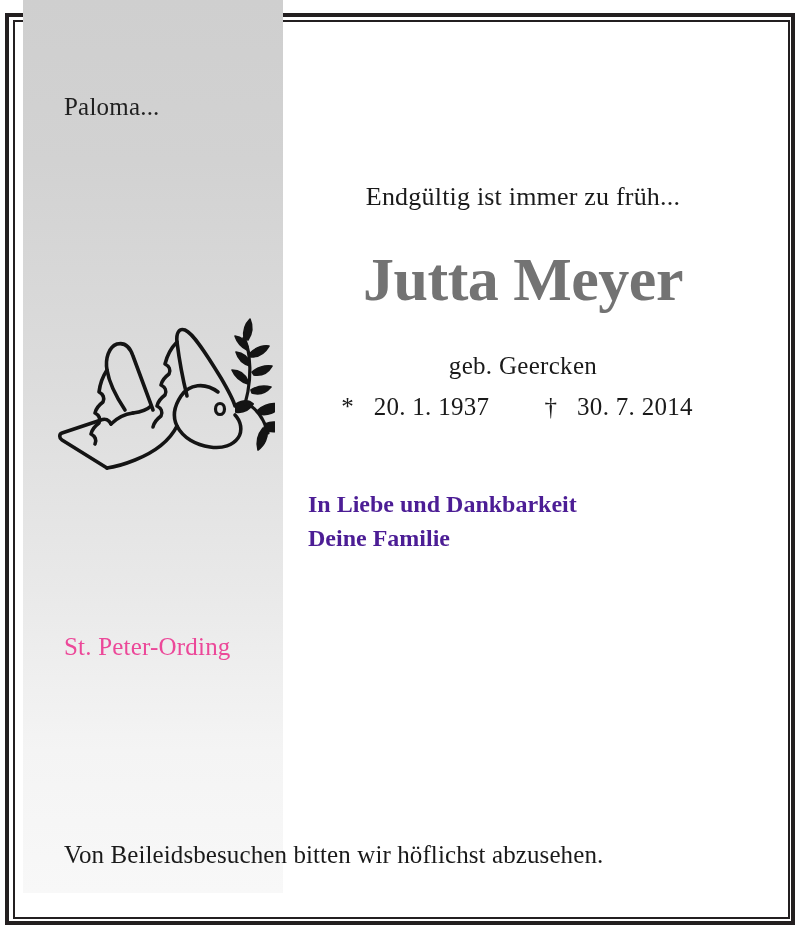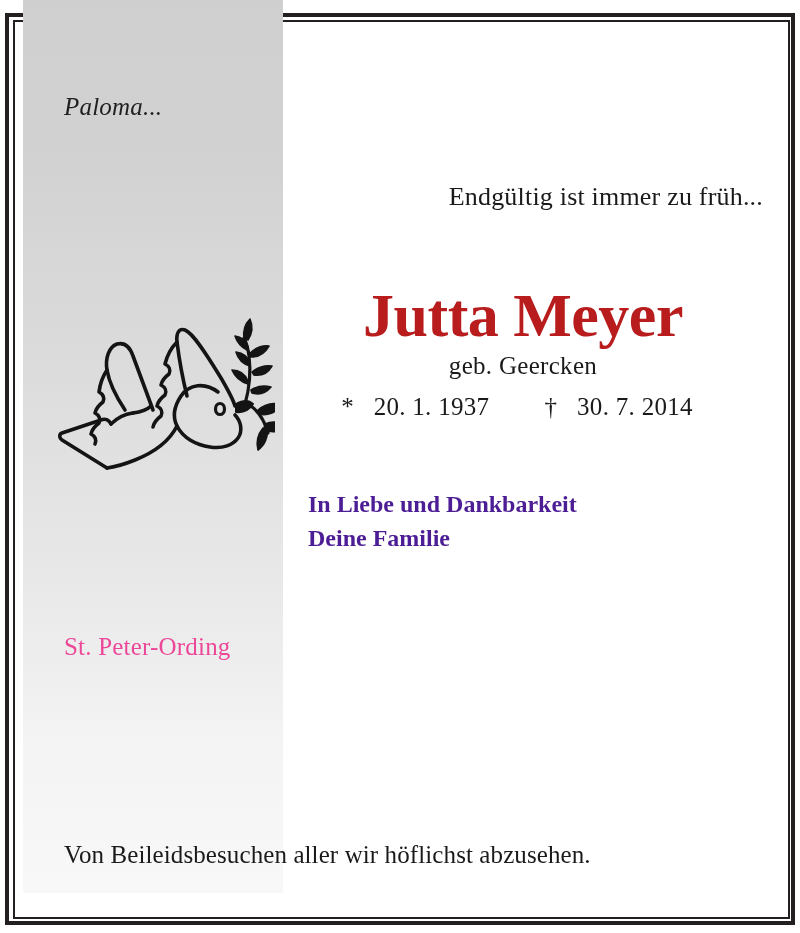--- a/index.html
+++ b/index.html
@@ -69,21 +69,20 @@
 
   
   .paloma {
     position: absolute;
     left: 64px;
     top: 93px;
     font-size: 25px;
     letter-spacing: 0.2px;
     color: #1f1f1f;
     white-space: nowrap;
-    font-style: italic;
   }
 
   .dove-wrap {
     position: absolute;
     left: 55px;
     top: 300px;
     width: 220px;
     height: 200px;
   }
   .dove-wrap svg { display: block; width: 220px; height: 200px; }
@@ -106,37 +105,36 @@
     text-align: center;
     font-size: 25px;
     letter-spacing: 0.4px;
   }
 
   .subtitle {
     position: absolute;
     left: 283px;
     top: 182px;
     width: 480px;
-    text-align: right;
+    text-align: center;
     font-size: 26px;
     letter-spacing: 0.2px;
   }
 
   .name {
     position: absolute;
     left: 283px;
     top: 248px;
     width: 480px;
     text-align: center;
     font-size: 62px;
     font-weight: bold;
     line-height: 1.0;
     letter-spacing: -0.5px;
-    color: #b91c1c;
-    margin-top: 36px;
+    color: #737373;
   }
 
   .maiden {
     position: absolute;
     left: 283px;
     top: 352px;
     width: 480px;
     text-align: center;
     font-size: 25px;
     letter-spacing: 0.3px;
@@ -305,16 +303,16 @@
       <span>&nbsp;</span>
       <span>30. 7. 2014</span>
     </div>
 
     <div class="dedication">
       <div>In Liebe und Dankbarkeit</div>
       <div>Deine Familie</div>
     </div>
 
 
-    <div class="note-2">Von Beileidsbesuchen aller wir höflichst abzusehen.</div>
+    <div class="note-2">Von Beileidsbesuchen bitten wir höflichst abzusehen.</div>
 
   </div>
 </div>
 
 </body></html>

